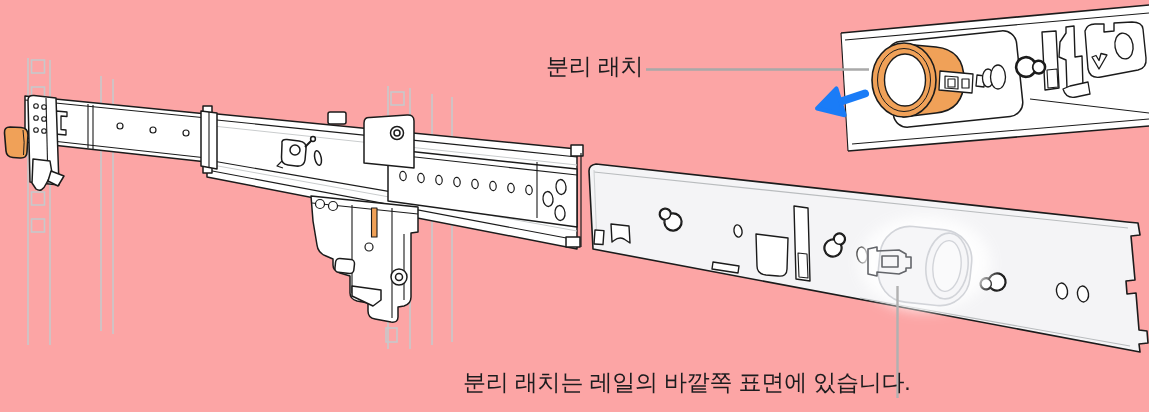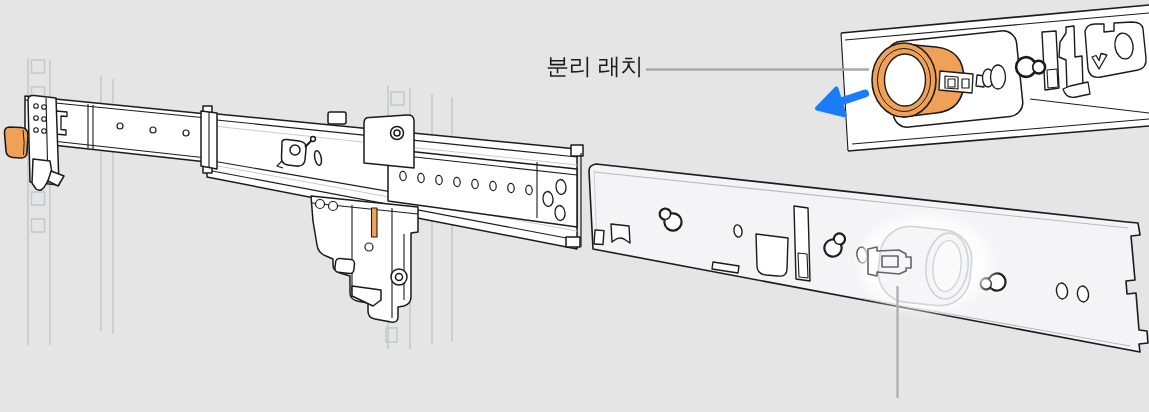--- a/index.html
+++ b/index.html
@@ -1,19 +1,19 @@
 <!DOCTYPE html>
 <html><head>
 <meta charset="utf-8">
 <style>
   html,body{margin:0;padding:0;background:#ffffff;}
   .stage{
     position:relative;
     width:1149px;height:412px;
-    background:#e5e5e5;
+    background:#fca5a5;
     overflow:hidden;
     font-family:"Liberation Sans", sans-serif;
   }
   .stage svg{position:absolute;left:0;top:0;}
   .callout-label{
     position:absolute;
     color:#1c1c1e;
     font-size:23px;
     line-height:25px;
     white-space:nowrap;
@@ -223,14 +223,15 @@
       <line x1="897.5" y1="286" x2="897.5" y2="398" stroke="#b1b1b1" stroke-width="2.4"></line>
       <g>
         <line x1="865" y1="93.5" x2="841" y2="101.5" stroke="#1A7CF7" stroke-width="8" stroke-linecap="round"></line>
         <polygon points="817,108.5 836.4,88.4 844.6,115.2" fill="#1A7CF7" stroke="#1A7CF7" stroke-width="4" stroke-linejoin="round"></polygon>
       </g>
     </g>
   </svg>
 
   <div id="label-latch" class="callout-label">분리 래치</div>
 
+  <div id="label-caption" class="callout-label">분리 래치는 레일의 바깥쪽 표면에 있습니다.</div>
 
 </div>
 
 </body></html>

